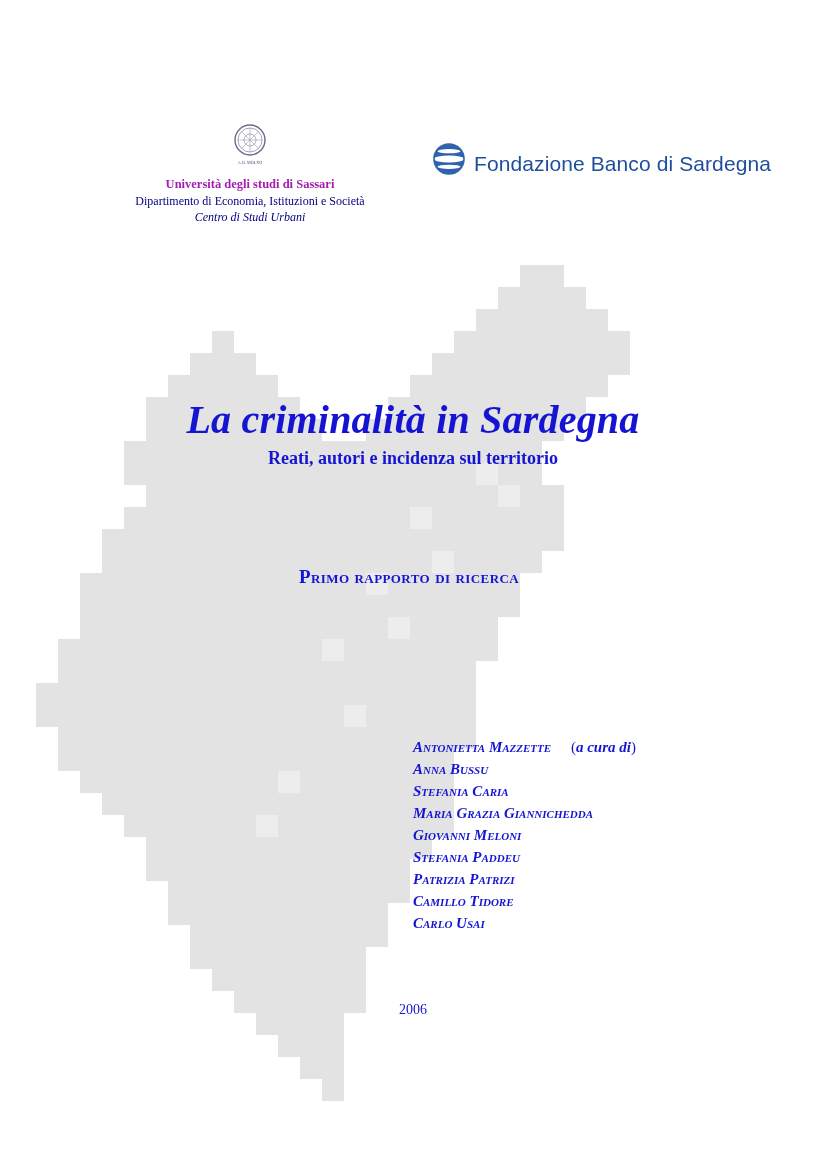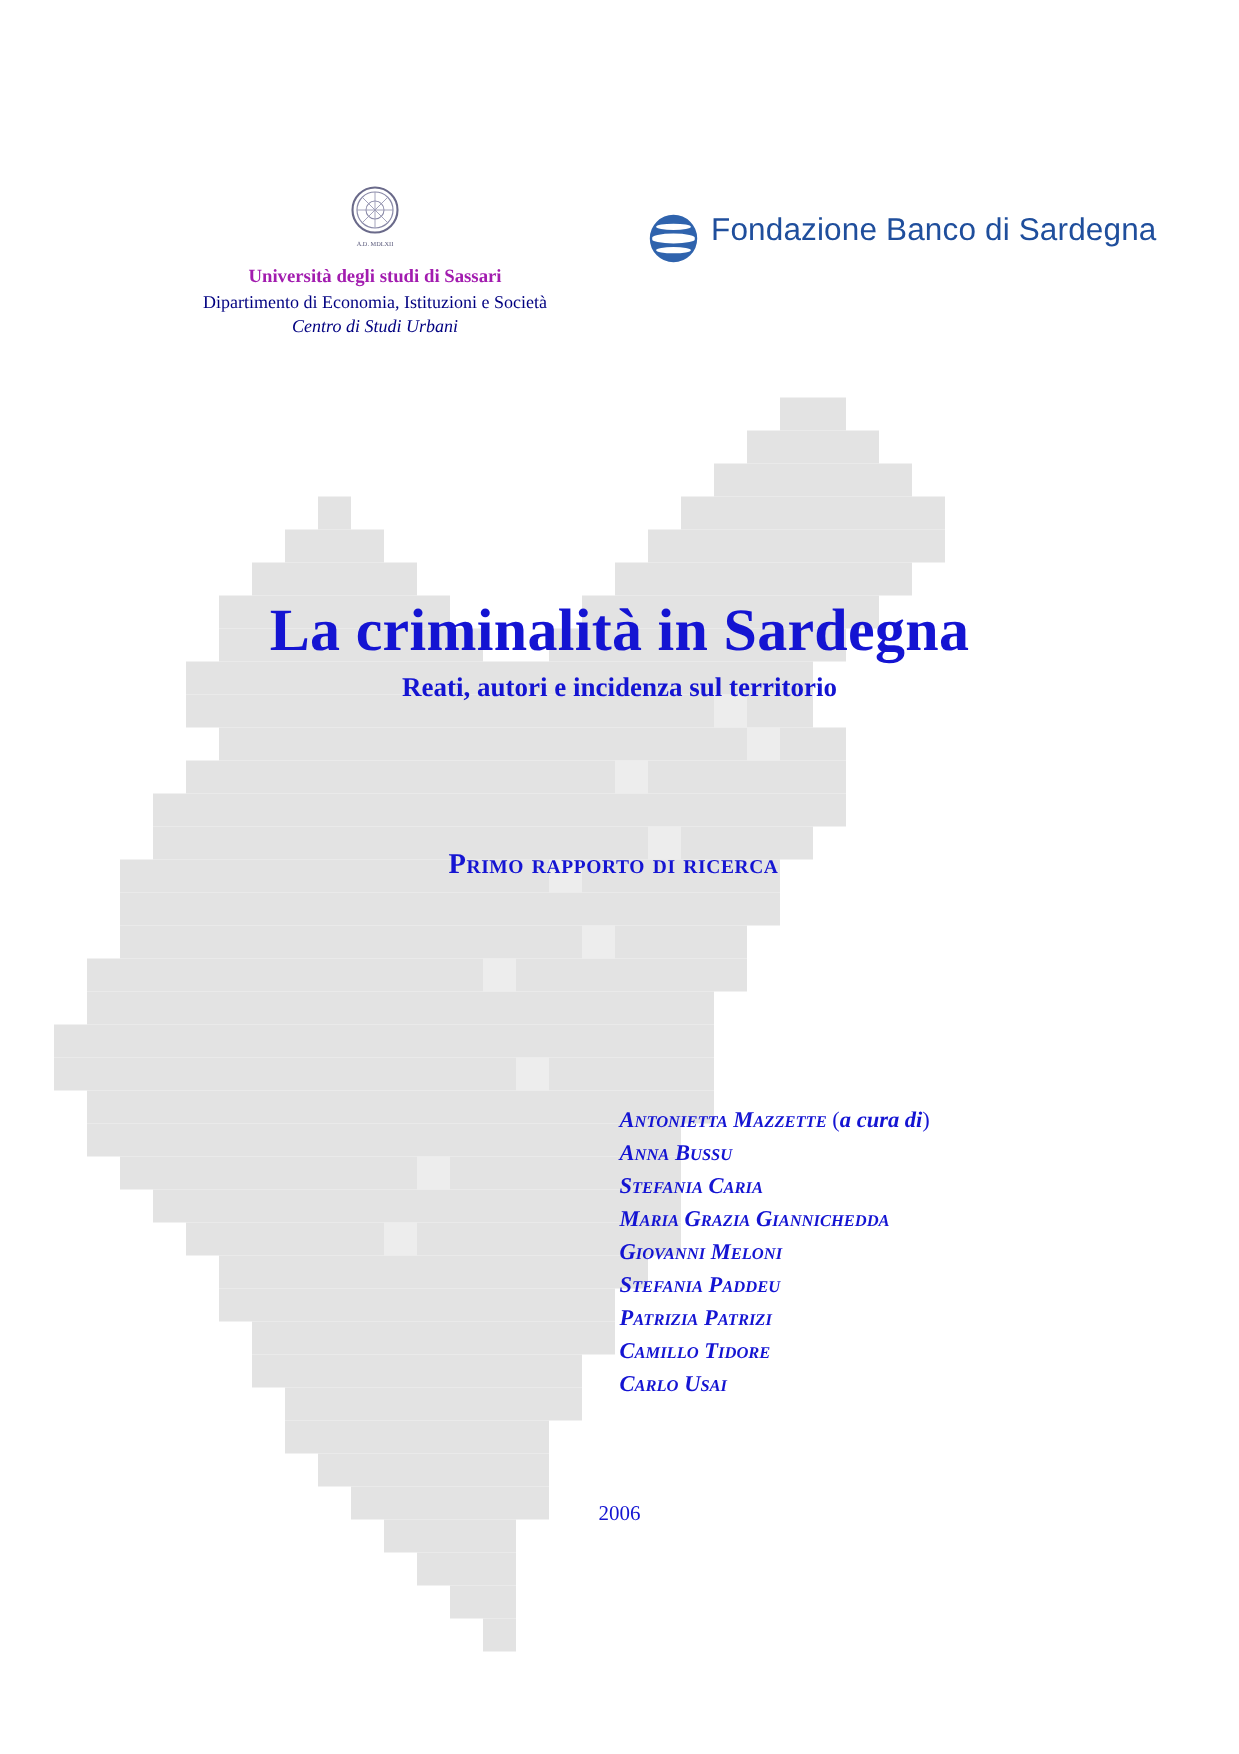--- a/index.html
+++ b/index.html
@@ -60,21 +60,21 @@
     line-height: 1.35;
     color: #000080;
   }
 
   
   .fond-block {
     position: absolute;
     left: 432px;
     top: 142px;
     display: flex;
-    align-items: flex-start;
+    align-items: flex-end;
     gap: 8px;
   }
   .fond-mark {
     width: 34px;
     height: 34px;
     flex: 0 0 auto;
   }
   .fond-text {
     font-family: "Liberation Sans", sans-serif;
     font-size: 21px;
@@ -90,20 +90,21 @@
     top: 398px;
     width: 826px;
     text-align: center;
   }
   .main-title {
     font-size: 40px;
     font-weight: bold;
     color: #1414d2;
     line-height: 1.1;
     letter-spacing: 0.2px;
+    font-style: italic;
   }
   .subtitle {
     margin-top: 6px;
     font-size: 18px;
     font-weight: bold;
     color: #1414d2;
     line-height: 1.2;
   }
   .report-line {
     position: absolute;
@@ -131,20 +132,21 @@
     font-variant: small-caps;
     font-style: italic;
     font-weight: bold;
     line-height: 1.47;
     white-space: nowrap;
   }
   .author .editor-note {
     font-variant: normal;
     font-style: normal;
     font-weight: normal;
+    margin-left: 16px;
   }
   .author .editor-note i {
     font-weight: bold;
     font-style: italic;
   }
 
   
   .publisher {
     position: absolute;
     left: 0;

